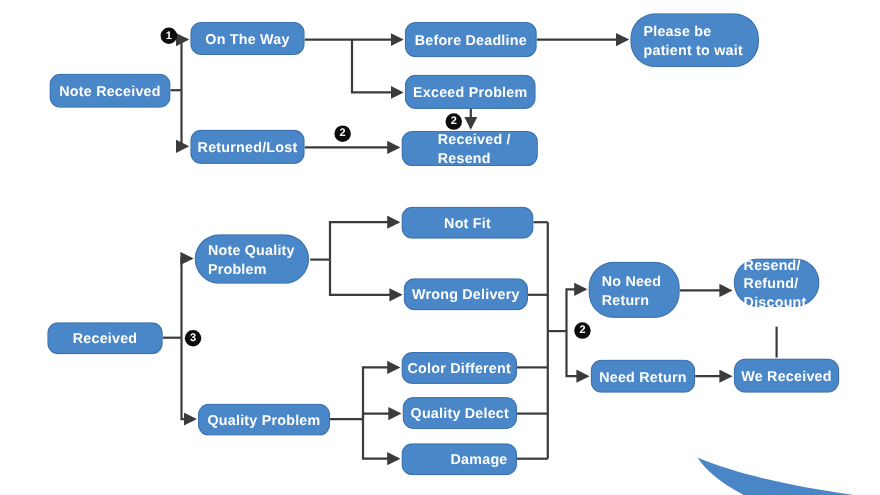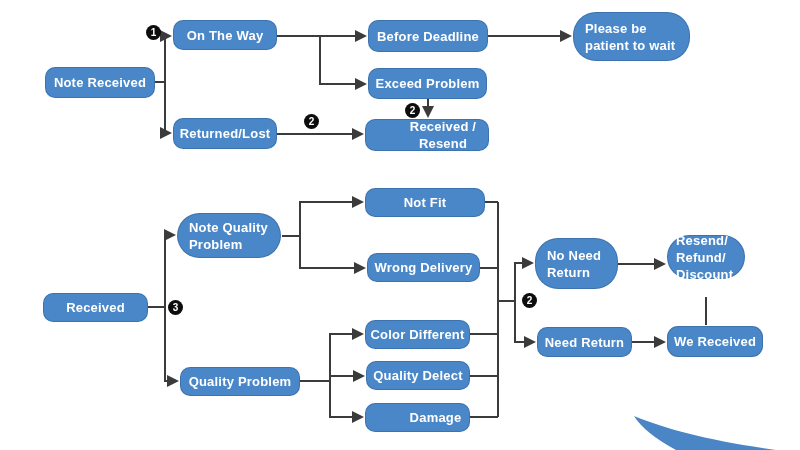--- a/index.html
+++ b/index.html
@@ -37,21 +37,21 @@
     background: var(--node-fill);
     color: var(--node-text);
     border: 1px solid rgba(20,50,90,0.25);
     border-radius: 10px;
     font-size: 13px;
     font-weight: bold;
     line-height: 17px;
     display: flex;
     align-items: center;
     justify-content: center;
-    text-align: center;
+    text-align: left;
     white-space: pre-line;
     letter-spacing: 0.2px;
   }
   .node.align-left {
     justify-content: flex-start;
     text-align: left;
     padding-left: 11px;
     border-radius: 23px;
   }
   .badge {

